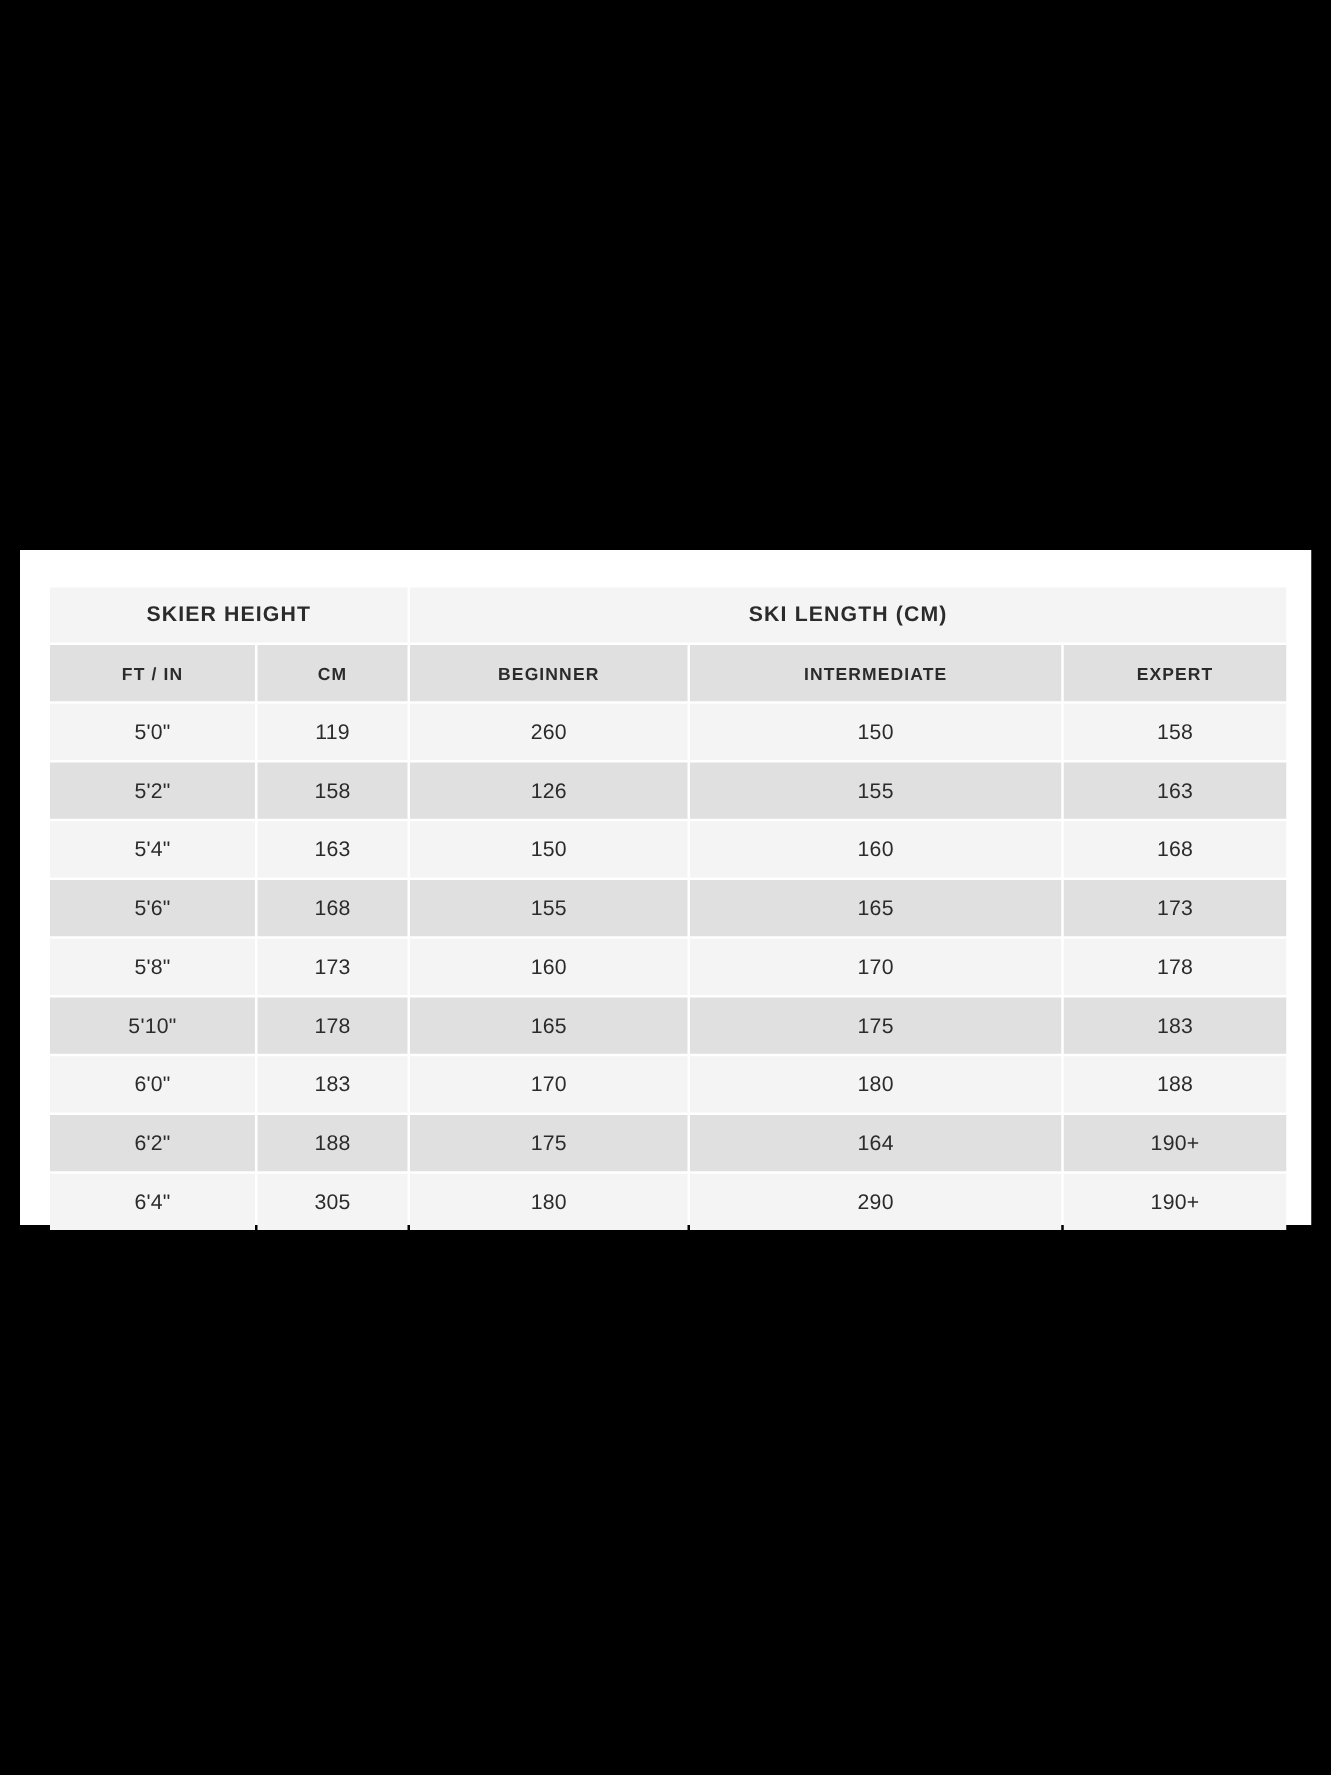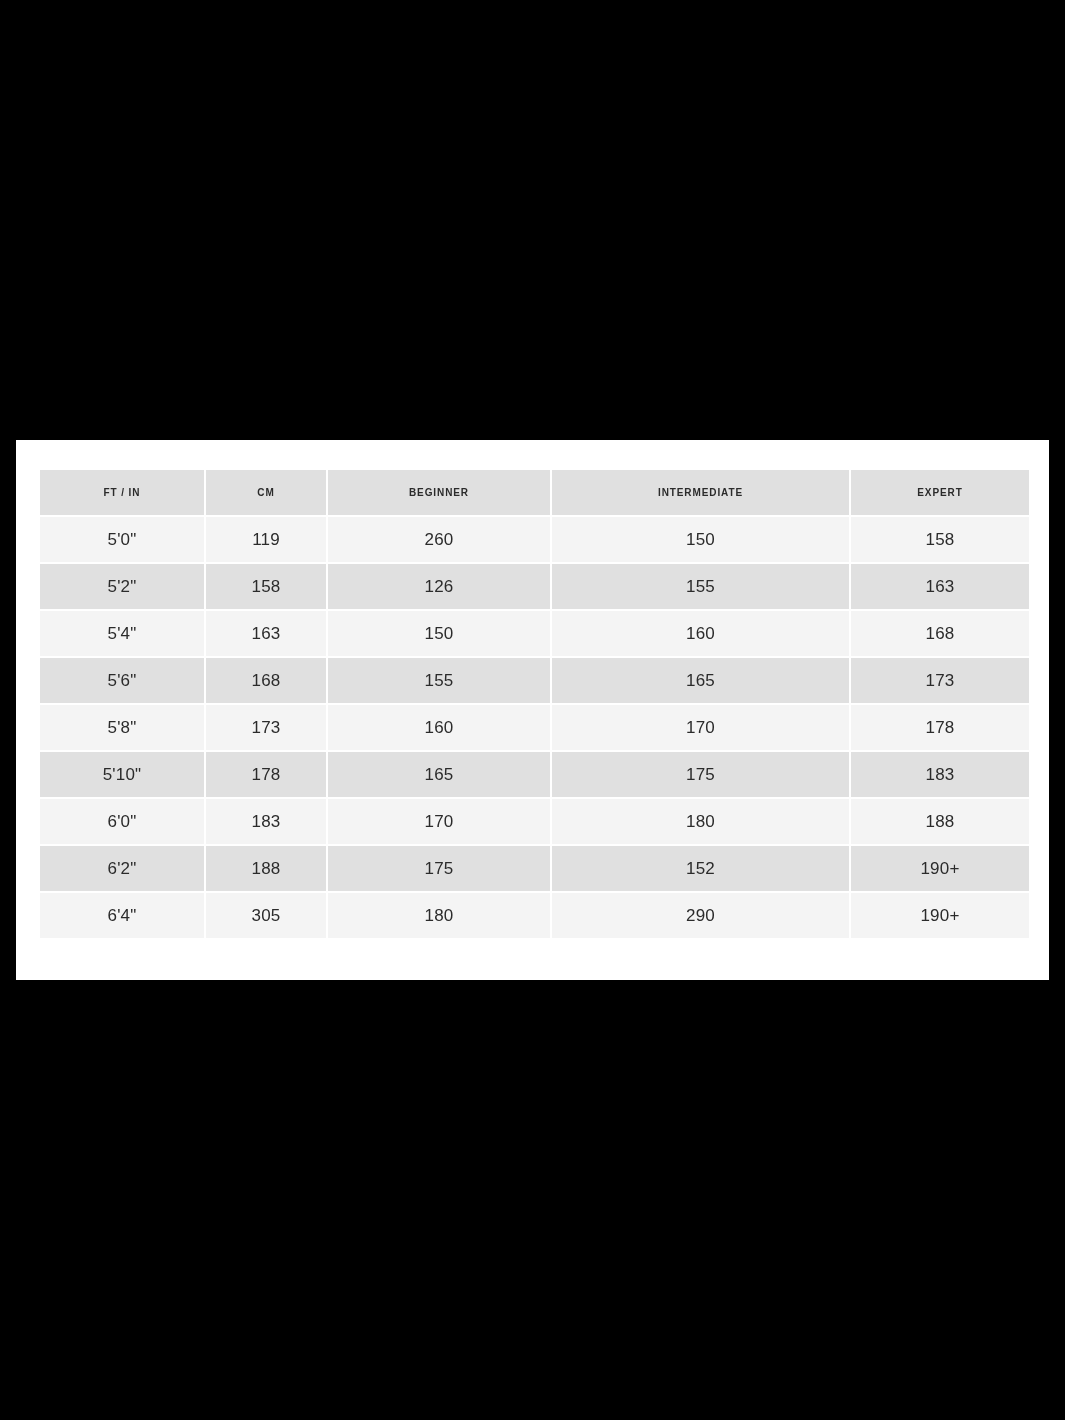--- a/index.html
+++ b/index.html
@@ -65,21 +65,21 @@
     font-weight: bold;
     letter-spacing: 0.9px;
     text-transform: uppercase;
     color: #23272b;
   }
 
   
   th.sub-head {
     background: #e0e0e0;
     height: 45px;
-    font-size: 10px;
+    font-size: 14px;
     font-weight: bold;
     letter-spacing: 0.9px;
     text-transform: uppercase;
     color: #23272b;
   }
 
   
   tbody tr td {
     height: 45px;
     font-size: 17px;
@@ -105,20 +105,24 @@
     <div class="table-wrap">
       <table class="size-chart">
         <colgroup>
           <col class="c-ftin">
             <col class="c-cm">
             <col class="c-beg">
             <col class="c-int">
             <col class="c-exp">
         </colgroup>
         <thead>
+          <tr>
+            <th class="group-head" colspan="2">SKIER HEIGHT</th>
+            <th class="group-head" colspan="3">SKI LENGTH (CM)</th>
+          </tr>
           <tr>
             <th class="sub-head">FT / IN</th>
             <th class="sub-head">CM</th>
             <th class="sub-head">BEGINNER</th>
             <th class="sub-head">INTERMEDIATE</th>
             <th class="sub-head">EXPERT</th>
           </tr>
         </thead>
         <tbody>
           <tr class="row-light">
@@ -167,21 +171,21 @@
             <td>6'0"</td>
             <td>183</td>
             <td>170</td>
             <td>180</td>
             <td>188</td>
           </tr>
           <tr class="row-dark">
             <td>6'2"</td>
             <td>188</td>
             <td>175</td>
-            <td>152</td>
+            <td>164</td>
             <td>190+</td>
           </tr>
           <tr class="row-light">
             <td>6'4"</td>
             <td>305</td>
             <td>180</td>
             <td>290</td>
             <td>190+</td>
           </tr>
         </tbody>

